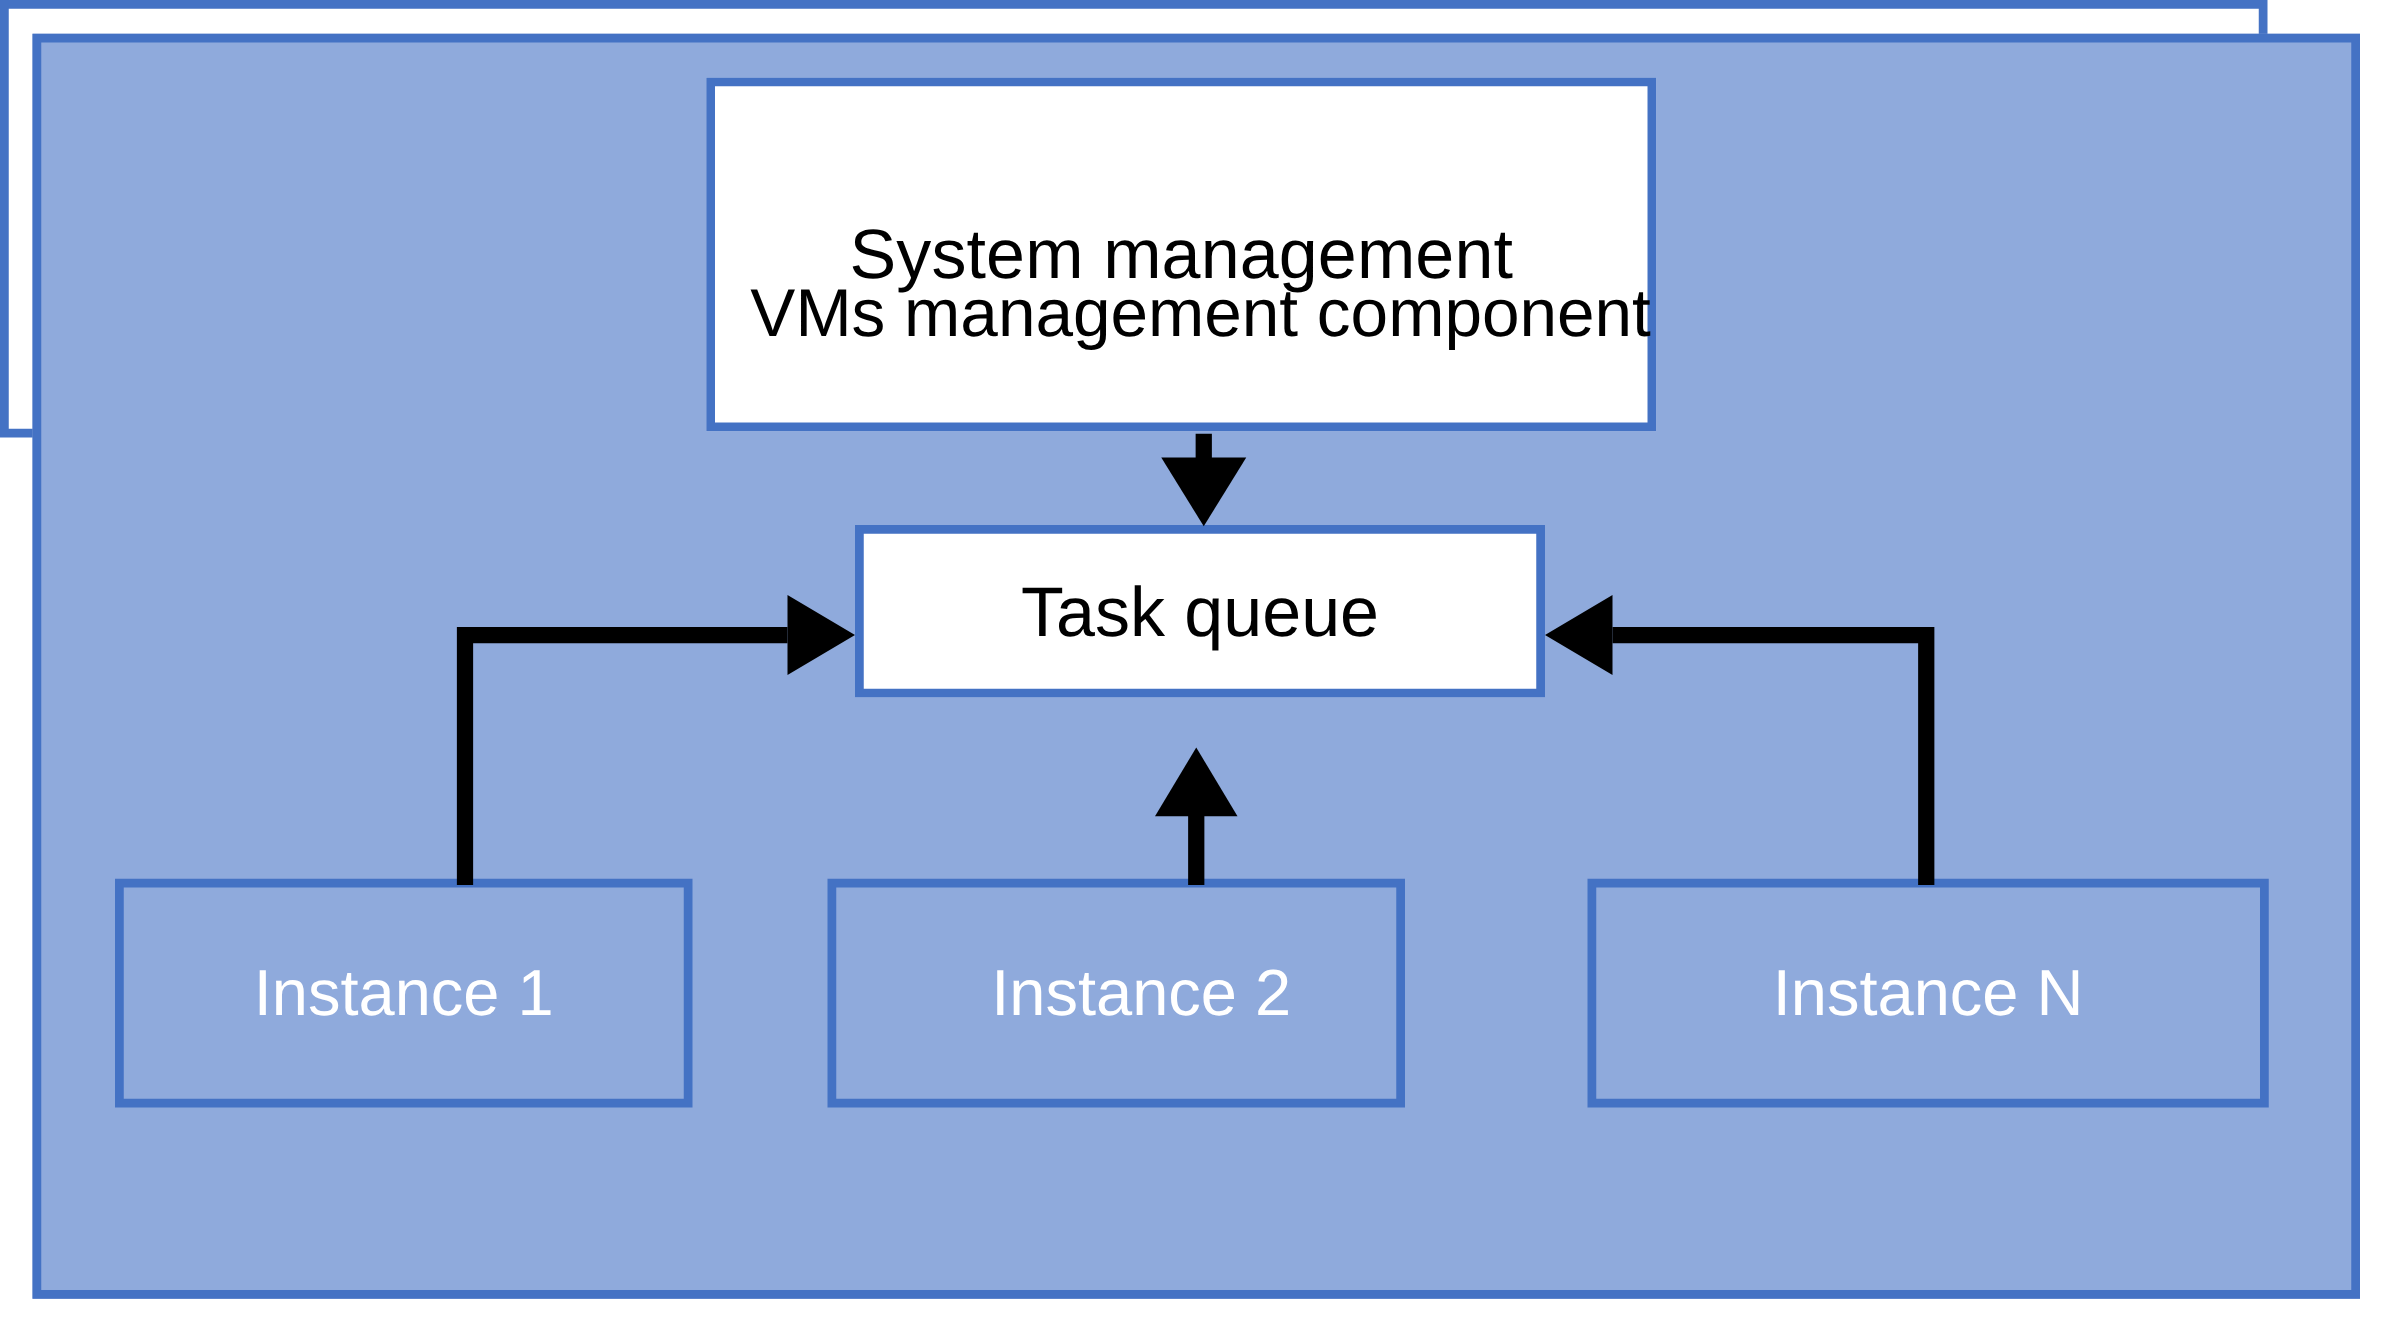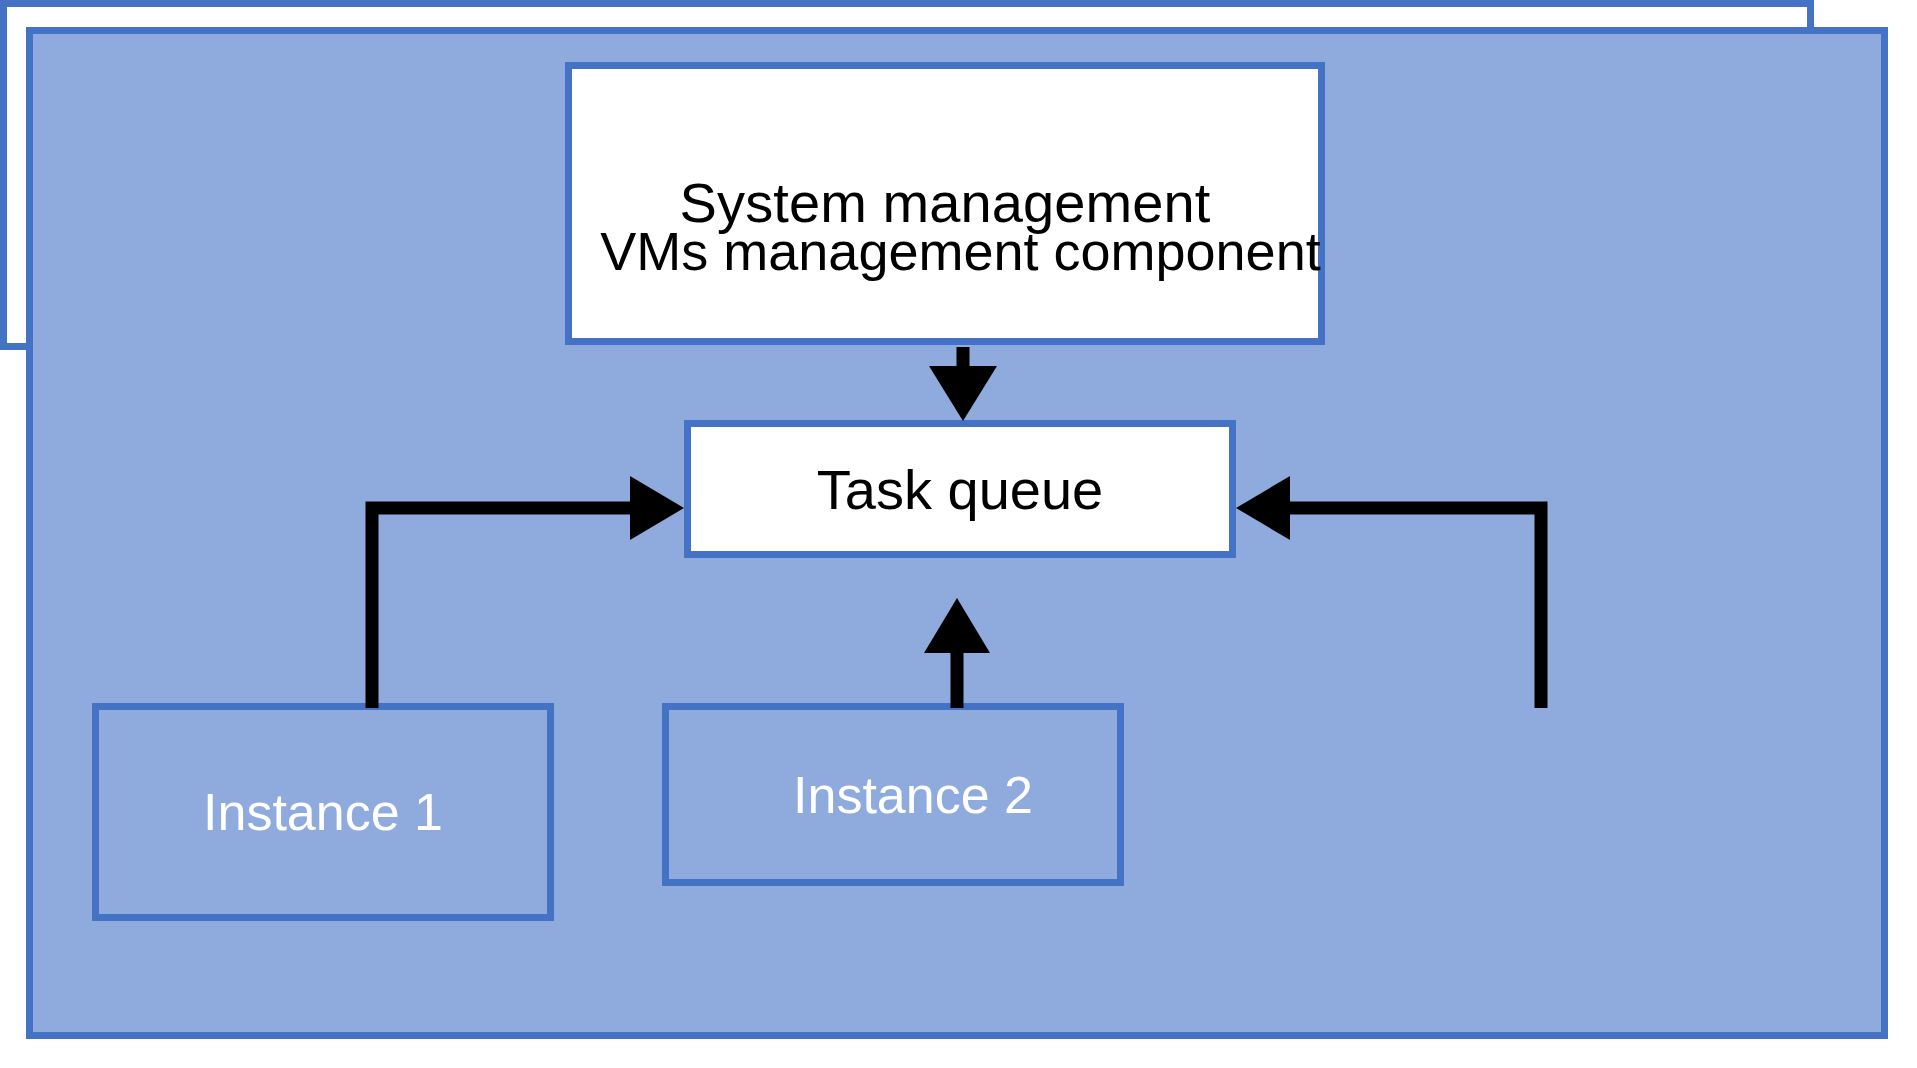--- a/index.html
+++ b/index.html
@@ -89,21 +89,21 @@
     text-align: center;
     font-size: 54px;
     color: #000000;
     line-height: 1.1;
   }
 
   #instance-1-box {
     left: 92px;
     top: 703px;
     width: 462px;
-    height: 218px;
+    height: 183px;
     font-size: 52px;
   }
   #instance-2-box {
     left: 662px;
     top: 703px;
     width: 462px;
     height: 183px;
     font-size: 52px;
     padding-left: 40px;
   }
@@ -156,20 +156,23 @@
   <div id="vms-management-box">
     <div id="vms-management-label">VMs management component</div>
   </div>
 
   <div id="instance-1-box" class="box instance-box">
     <span>Instance 1</span>
   </div>
   <div id="instance-2-box" class="box instance-box">
     <span>Instance 2</span>
   </div>
+  <div id="instance-n-box" class="box instance-box">
+    <span>Instance N</span>
+  </div>
 
   <svg id="arrow-layer" viewBox="0 0 1917 1068">
 
     <g>
       <path class="arrow-path" d="M 963 347 L 963 385"></path>
       <polygon class="arrow-head" points="963,421 929,366 997,366"></polygon>
     </g>
 
     <g>
       <path class="arrow-path" d="M 372 708 L 372 508 L 630 508"></path>

